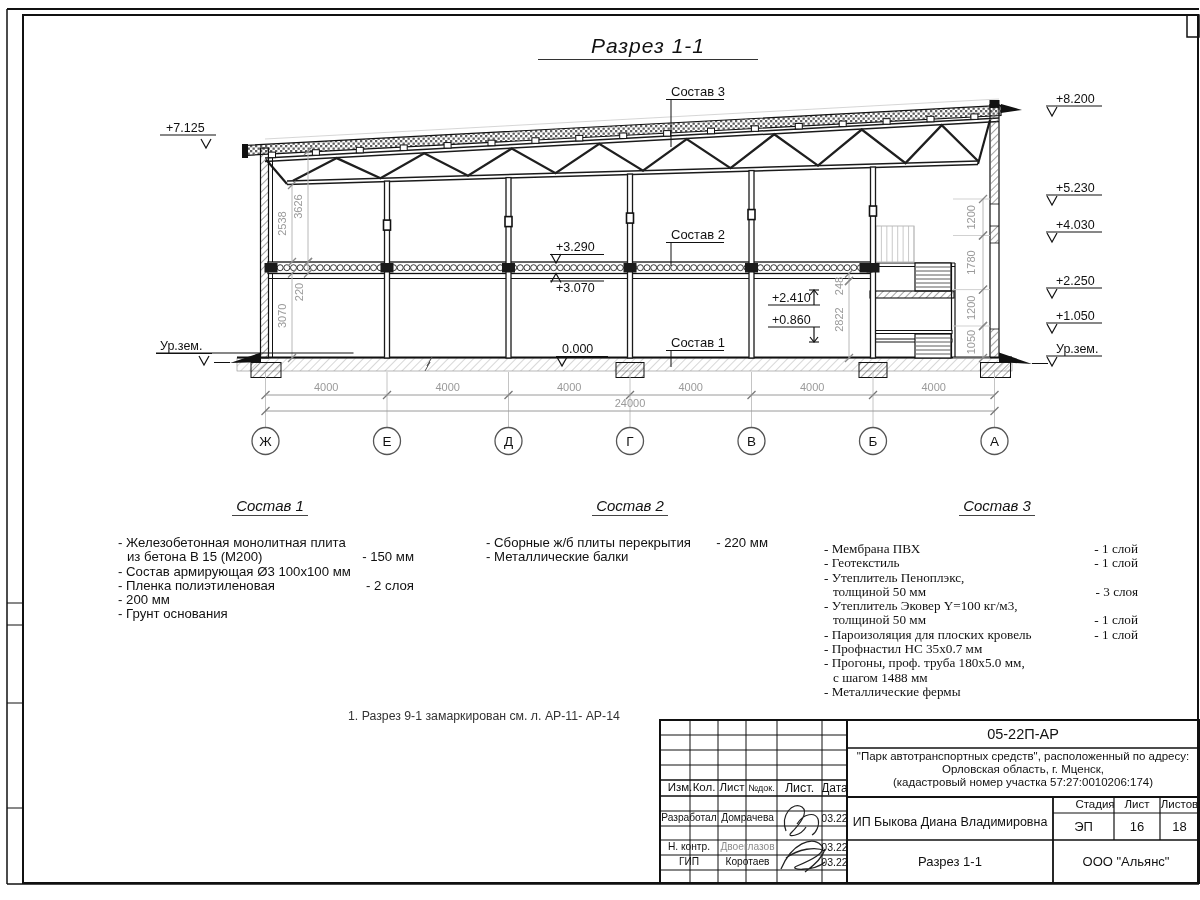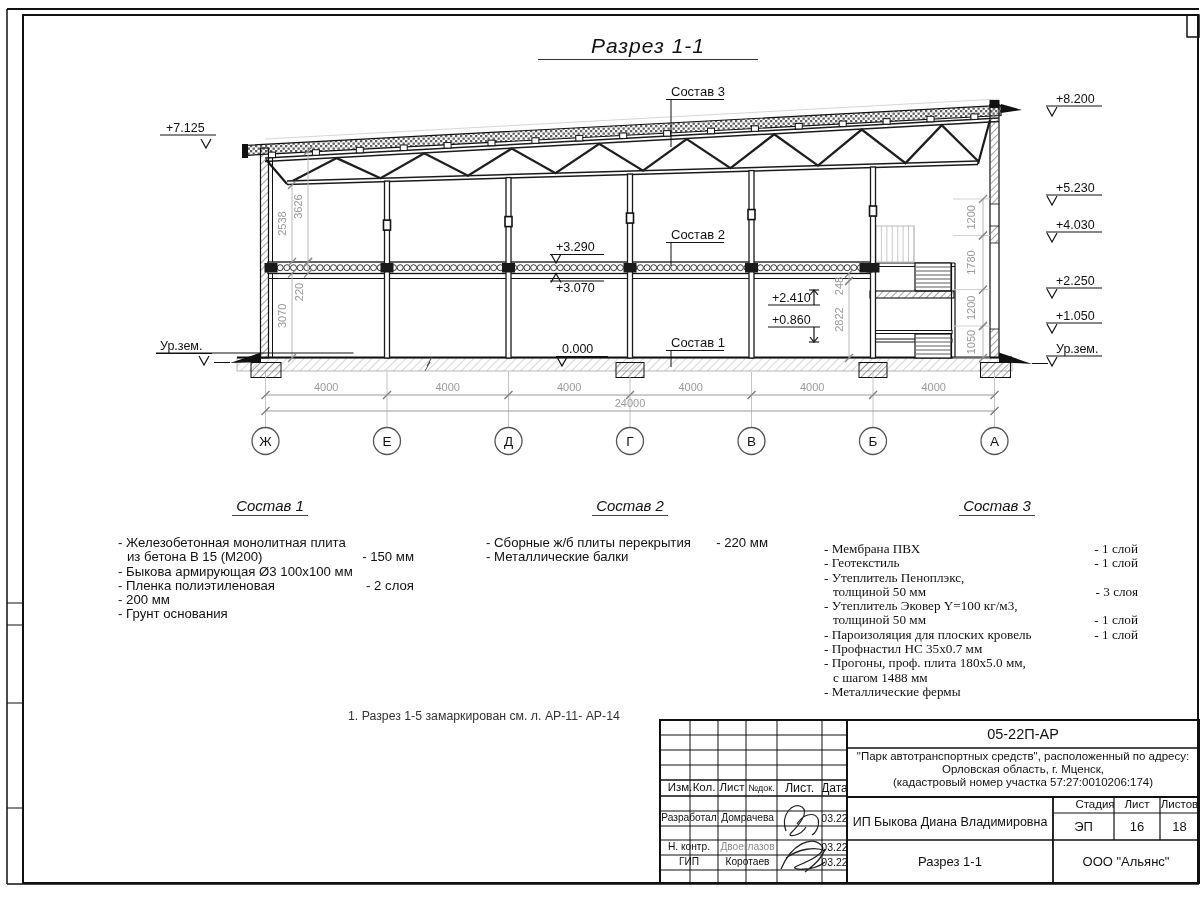--- a/index.html
+++ b/index.html
@@ -429,35 +429,35 @@
     </g>
 
     <g>
       <path d="M786 831 C780 815 793 801 802 807 C809 812 800 824 791 833 C786 838 801 836 806 827 M797 824 C804 813 815 812 818 819 C820 825 816 833 812 835" stroke="#222" fill="none" stroke-width="1.2"></path>
       <path d="M781 869 C792 843 812 836 821 845 C829 852 809 861 797 866 C787 870 813 872 825 862 M786 858 C798 849 816 846 825 851 M805 872 C816 864 823 856 825 849" stroke="#222" fill="none" stroke-width="1.3"></path>
     </g>
   </svg>
 
   <div class="abs ctr dwg-title" style="left:538px;top:34px;width:220px;">Разрез 1-1</div>
 
-  <div class="abs note" style="left:348px;top:709px;">1. Разрез 1-5 замаркирован см. л. АР-11- АР-14</div>
+  <div class="abs note" style="left:348px;top:709px;">1. Разрез 9-1 замаркирован см. л. АР-11- АР-14</div>
 
   <div id="comps">
       <div class="abs ctr" style="left: 200px; top: 497px; width: 140px;"><span class="comp-title">Состав 1</span></div>
       <div class="abs comp-list" style="left: 118px; top: 536px; width: 296px;">
         <div class="crow">
           <div class="ctxt">
             <div>- Железобетонная  монолитная плита</div>
             <div class="cont">из бетона В 15 (М200)</div>
           </div>
           <div class="cval">- 150 мм</div>
         </div>
         <div class="crow">
           <div class="ctxt">
-            <div>- Быкова армирующая Ø3 100х100 мм</div>
+            <div>- Состав армирующая Ø3 100х100 мм</div>
           </div>
           <div class="cval"></div>
         </div>
         <div class="crow">
           <div class="ctxt">
             <div>- Пленка полиэтиленовая</div>
           </div>
           <div class="cval">-  2 слоя</div>
         </div>
         <div class="crow">
@@ -520,21 +520,21 @@
           <div class="cval">- 1 слой</div>
         </div>
         <div class="crow">
           <div class="ctxt">
             <div>- Профнастил НС 35х0.7 мм</div>
           </div>
           <div class="cval"></div>
         </div>
         <div class="crow">
           <div class="ctxt">
-            <div>- Прогоны, проф. плита 180х5.0 мм,</div>
+            <div>- Прогоны, проф. труба 180х5.0 мм,</div>
             <div class="cont">с шагом 1488 мм</div>
           </div>
           <div class="cval"></div>
         </div>
         <div class="crow">
           <div class="ctxt">
             <div>- Металлические фермы</div>
           </div>
           <div class="cval"></div>
         </div>

